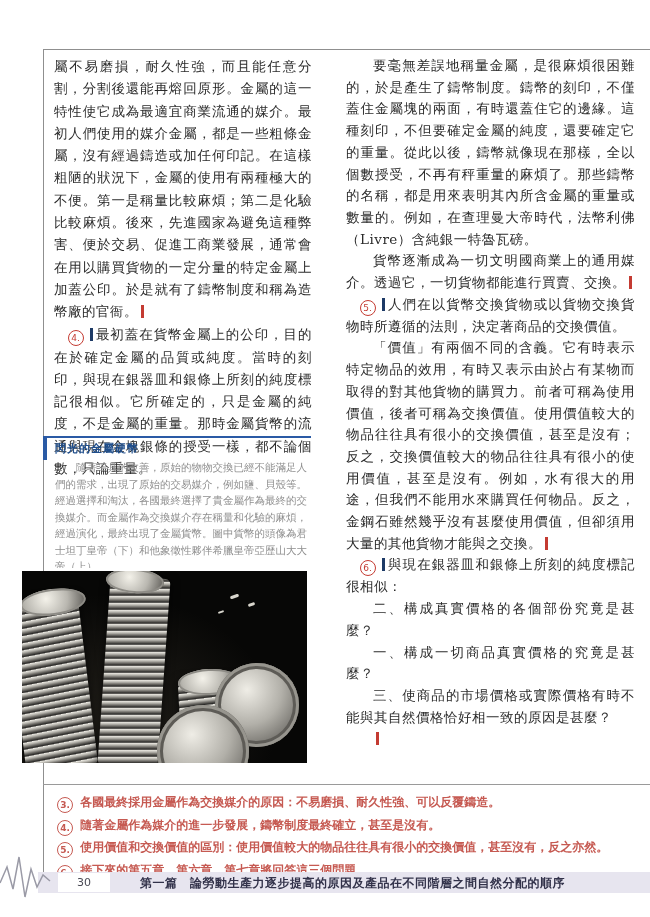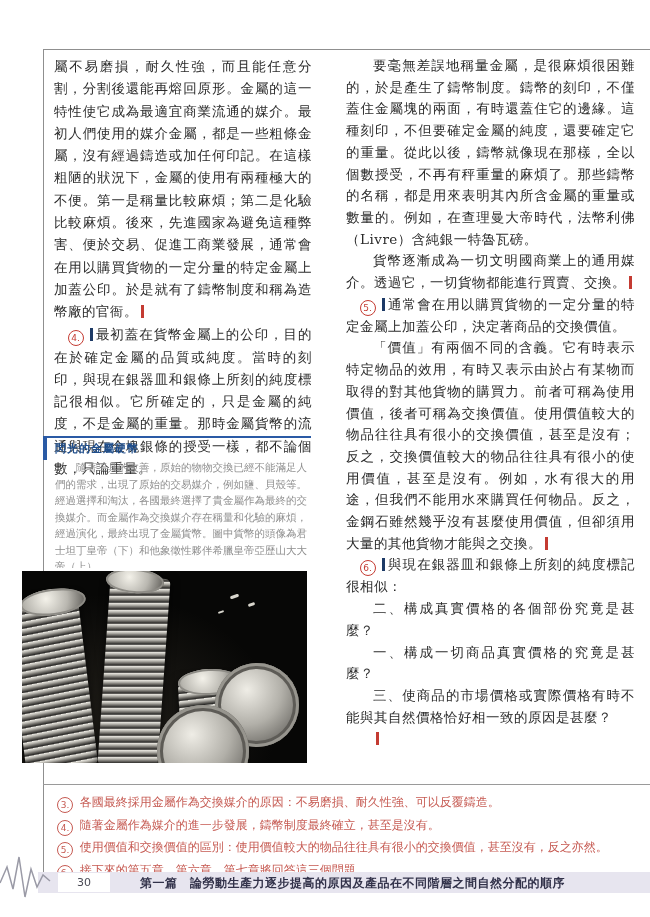--- a/index.html
+++ b/index.html
@@ -47,21 +47,21 @@
         box-shadow:inset 0 0 0 2px #8d8b85;}
   .coin-face{position:absolute;border-radius:50%;
         background:radial-gradient(circle at 38% 32%,#efede6,#b2b0a9 45%,#6b6964 80%,#343331);
         box-shadow:inset 0 0 0 3px #97958e, inset 0 0 0 6px #5d5b56;}
   .speck{position:absolute;background:#d8d6cd;border-radius:2px;transform:rotate(-20deg);}
 
   
   .notes-rule{position:absolute;left:43px;top:784px;right:0;height:1px;background:#9a9a9a;}
   .notes{position:absolute;left:57px;top:791px;width:585px;
         font-size:12px;line-height:22.5px;color:#c65a52;text-align:left;}
-  .note-row{white-space:nowrap;overflow:hidden;}
+  .note-row{white-space:nowrap;overflow:hidden;font-weight:bold;}
   .notes .cnum{border-color:#c65a52;color:#c65a52;vertical-align:-2px;}
 
   
   .footer-bar{position:absolute;left:38px;right:0;top:872px;height:21px;background:#e7e5ef;}
   .pagenum-box{position:absolute;left:58px;top:873px;width:52px;height:19px;background:#ffffff;
         text-align:center;font-family:"DejaVu Sans","Liberation Sans",sans-serif;
         font-size:11px;line-height:19px;color:#4a4a55;}
   .footer-title{position:absolute;left:140px;top:875px;font-size:12px;font-weight:bold;
         color:#32324a;letter-spacing:0.5px;text-align:right;}
   .zigzag{position:absolute;left:0;top:845px;}
@@ -97,21 +97,21 @@
     <div class="coin-face" style="right:8px;top:92px;width:84px;height:84px;"></div>
     <div class="coin-face" style="right:58px;bottom:-34px;width:92px;height:92px;"></div>
     <div class="speck" style="left:208px;top:24px;width:9px;height:3px;"></div>
     <div class="speck" style="left:226px;top:32px;width:7px;height:3px;"></div>
     <div class="speck" style="left:196px;top:40px;width:6px;height:2px;"></div>
   </div>
 
   <div class="col col-right">
     <p><span>要毫無差誤地稱量金屬，是很麻煩很困難的，於是產生了鑄幣制度。鑄幣的刻印，不僅蓋住金屬塊的兩面，有時還蓋住它的邊緣。這種刻印，不但要確定金屬的純度，還要確定它的重量。從此以後，鑄幣就像現在那樣，全以個數授受，不再有秤重量的麻煩了。那些鑄幣的名稱，都是用來表明其內所含金屬的重量或數量的。例如，在查理曼大帝時代，法幣利佛（Livre）含純銀一特魯瓦磅。</span></p>
     <p><span>貨幣逐漸成為一切文明國商業上的通用媒介。透過它，一切貨物都能進行買賣、交換。</span><span class="mark mark-red"></span></p>
-    <p class="numbered"><span class="cnum">5.</span><span class="mark mark-navy"></span><span>通常會在用以購買貨物的一定分量的特定金屬上加蓋公印，決定著商品的交換價值。</span></p>
+    <p class="numbered"><span class="cnum">5.</span><span class="mark mark-navy"></span><span>人們在以貨幣交換貨物或以貨物交換貨物時所遵循的法則，決定著商品的交換價值。</span></p>
     <p><span>「價值」有兩個不同的含義。它有時表示特定物品的效用，有時又表示由於占有某物而取得的對其他貨物的購買力。前者可稱為使用價值，後者可稱為交換價值。使用價值較大的物品往往具有很小的交換價值，甚至是沒有；反之，交換價值較大的物品往往具有很小的使用價值，甚至是沒有。例如，水有很大的用途，但我們不能用水來購買任何物品。反之，金鋼石雖然幾乎沒有甚麼使用價值，但卻須用大量的其他貨物才能與之交換。</span><span class="mark mark-red"></span></p>
     <p class="numbered"><span class="cnum">6.</span><span class="mark mark-navy"></span><span>與現在銀器皿和銀條上所刻的純度標記很相似：</span></p>
     <p><span>二、構成真實價格的各個部份究竟是甚麼？</span></p>
     <p><span>一、構成一切商品真實價格的究竟是甚麼？</span></p>
     <p><span>三、使商品的市場價格或實際價格有時不能與其自然價格恰好相一致的原因是甚麼？</span></p>
     <p><span class="mark mark-red"></span></p>
   </div>
 
   <div class="notes-rule"></div>
   <div class="notes">

